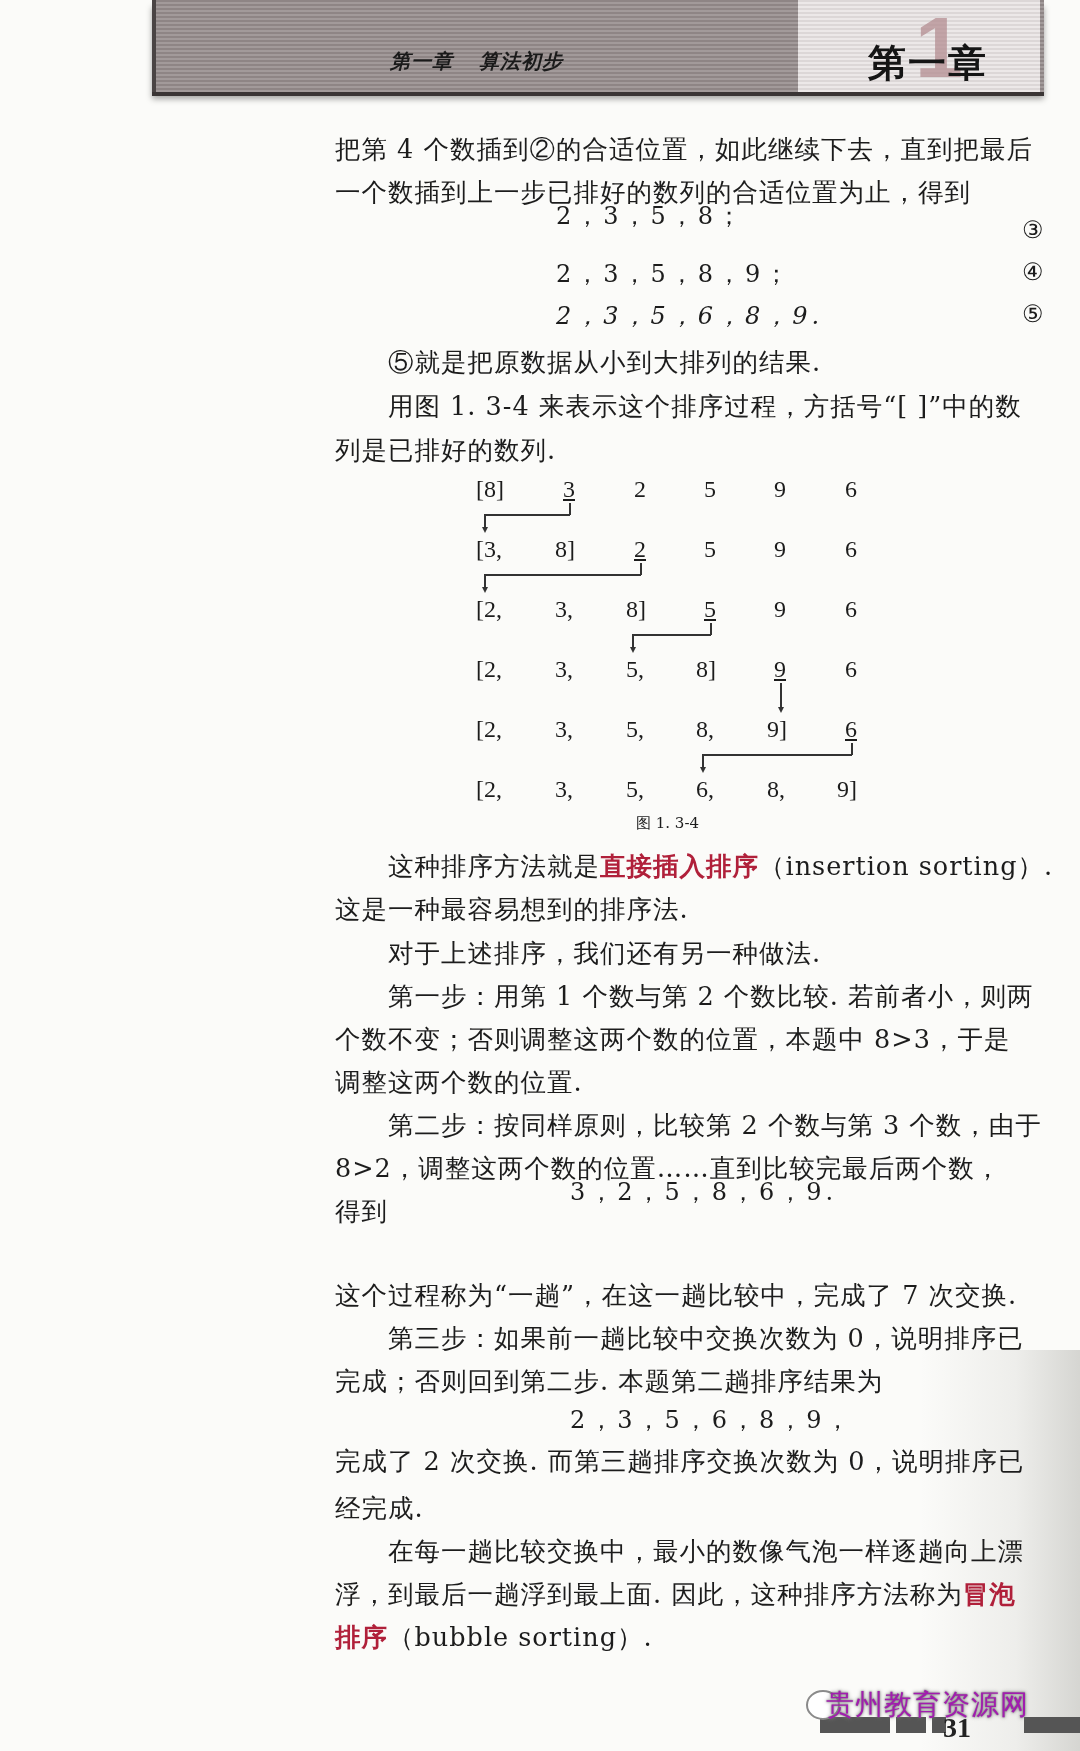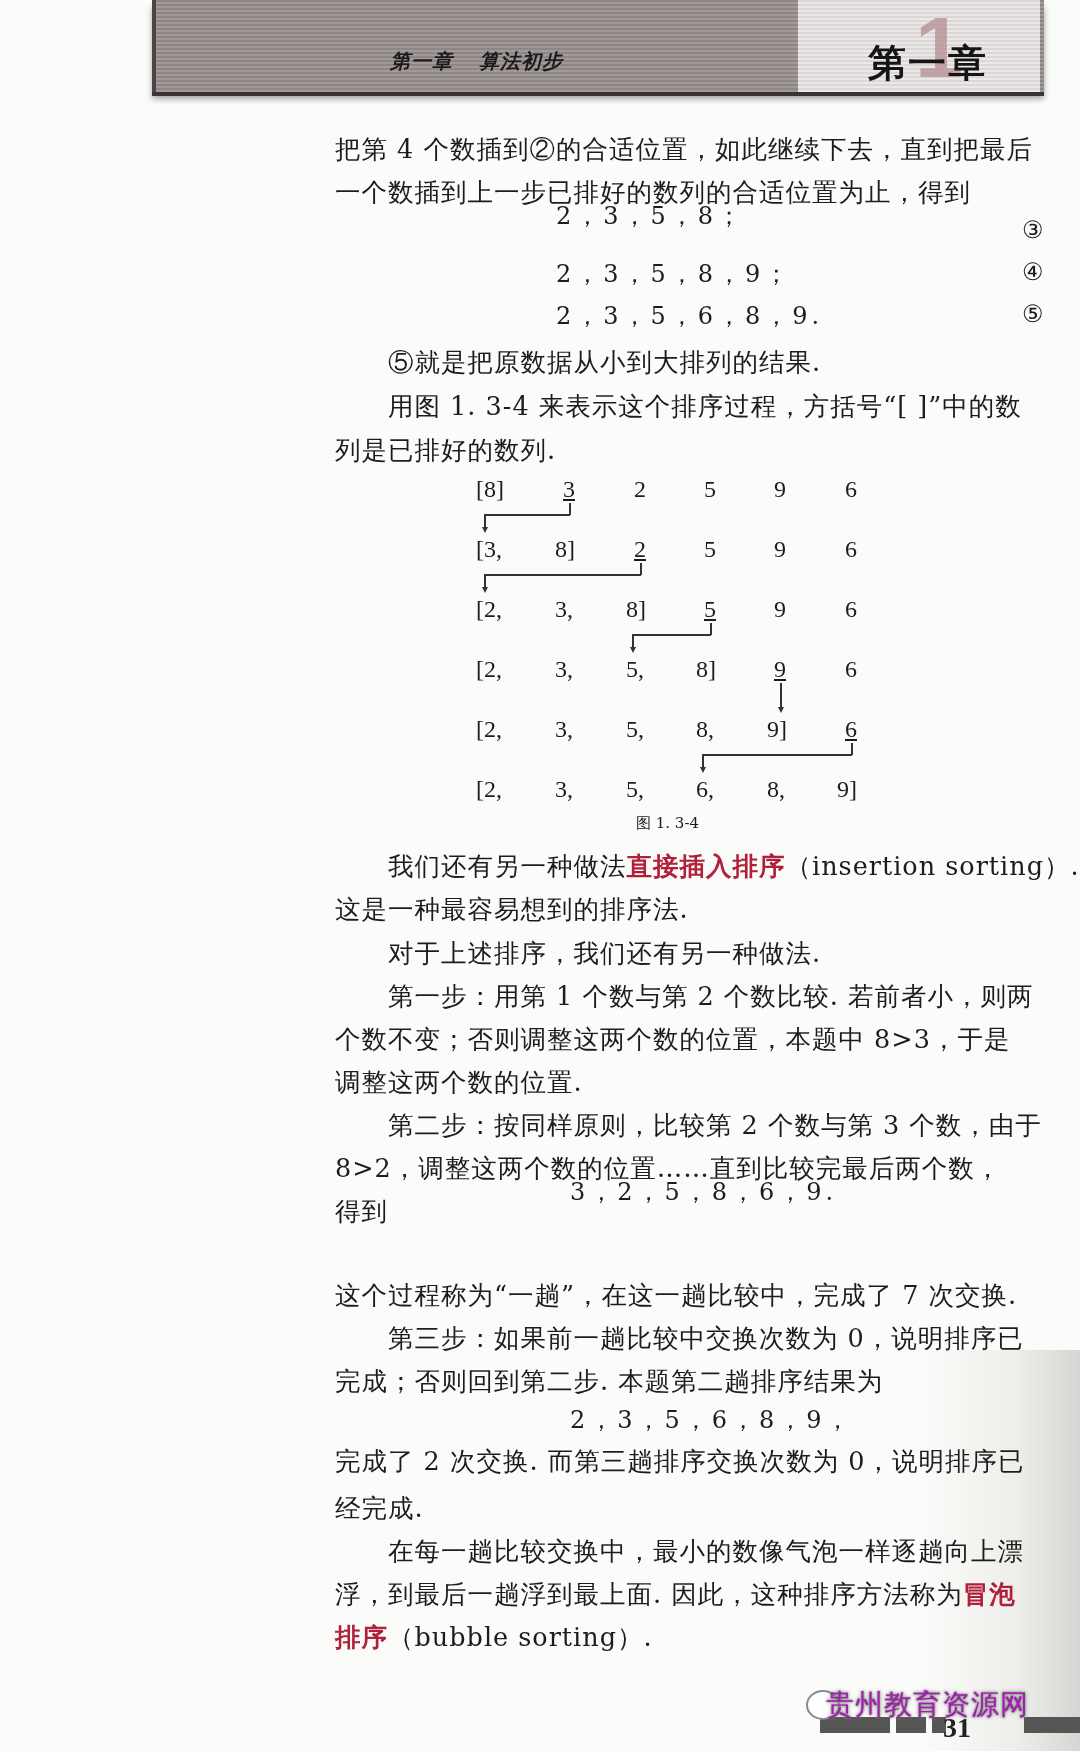--- a/index.html
+++ b/index.html
@@ -80,21 +80,21 @@
 </div>
 <div class="header-chapter-tag">第一章</div>
 
 <div class="para" style="top:128px;">把第 4 个数插到②的合适位置，如此继续下去，直到把最后</div>
 <div class="para" style="top:171px;">一个数插到上一步已排好的数列的合适位置为止，得到</div>
 
 <div class="eq" style="left:556px; top:200px;">2，3，5，8；</div>
 <div class="eq-num" style="top:216px;">③</div>
 <div class="eq" style="left:556px; top:258px;">2，3，5，8，9；</div>
 <div class="eq-num" style="top:258px;">④</div>
-<div class="eq" style="left:556px; top:300px;">2，3，5，6，8，9.</div>
+<div class="eq" style="left:556px; top:300px;font-style:italic;">2，3，5，6，8，9.</div>
 <div class="eq-num" style="top:300px;">⑤</div>
 
 <div class="para indent" style="top:341px;">⑤就是把原数据从小到大排列的结果.</div>
 <div class="para indent" style="top:385px;">用图 1. 3-4 来表示这个排序过程，方括号“[ ]”中的数</div>
 <div class="para" style="top:429px;">列是已排好的数列.</div>
 
 <div>
 
   <div class="fig-cell" style="left:476px; top:476px;">[8]</div>
   <div class="fig-cell" style="left:563px; top:476px; text-decoration:underline;">3</div>
@@ -158,21 +158,21 @@
   <div class="fig-cell" style="left:555px; top:776px;">3,</div>
   <div class="fig-cell" style="left:626px; top:776px;">5,</div>
   <div class="fig-cell" style="left:696px; top:776px;">6,</div>
   <div class="fig-cell" style="left:767px; top:776px;">8,</div>
   <div class="fig-cell" style="left:837px; top:776px;">9]</div>
 
   <div class="fig-caption">图 1. 3-4</div>
 </div>
 
 <div class="para indent" style="top:845px;">
-  <span>我们还有另一种做法</span><span class="red">直接插入排序</span><span>（insertion sorting）.</span>
+  <span>这种排序方法就是</span><span class="red">直接插入排序</span><span>（insertion sorting）.</span>
 </div>
 <div class="para" style="top:888px;">这是一种最容易想到的排序法.</div>
 <div class="para indent" style="top:932px;">对于上述排序，我们还有另一种做法.</div>
 <div class="para indent" style="top:975px;">第一步：用第 1 个数与第 2 个数比较. 若前者小，则两</div>
 <div class="para" style="top:1018px;">个数不变；否则调整这两个数的位置，本题中 8&gt;3，于是</div>
 <div class="para" style="top:1061px;">调整这两个数的位置.</div>
 <div class="para indent" style="top:1104px;">第二步：按同样原则，比较第 2 个数与第 3 个数，由于</div>
 <div class="para" style="top:1147px;">8&gt;2，调整这两个数的位置……直到比较完最后两个数，</div>
 <div class="para" style="top:1190px;">得到</div>
 <div class="eq" style="left:570px; top:1176px;text-align:right;">3，2，5，8，6，9.</div>

